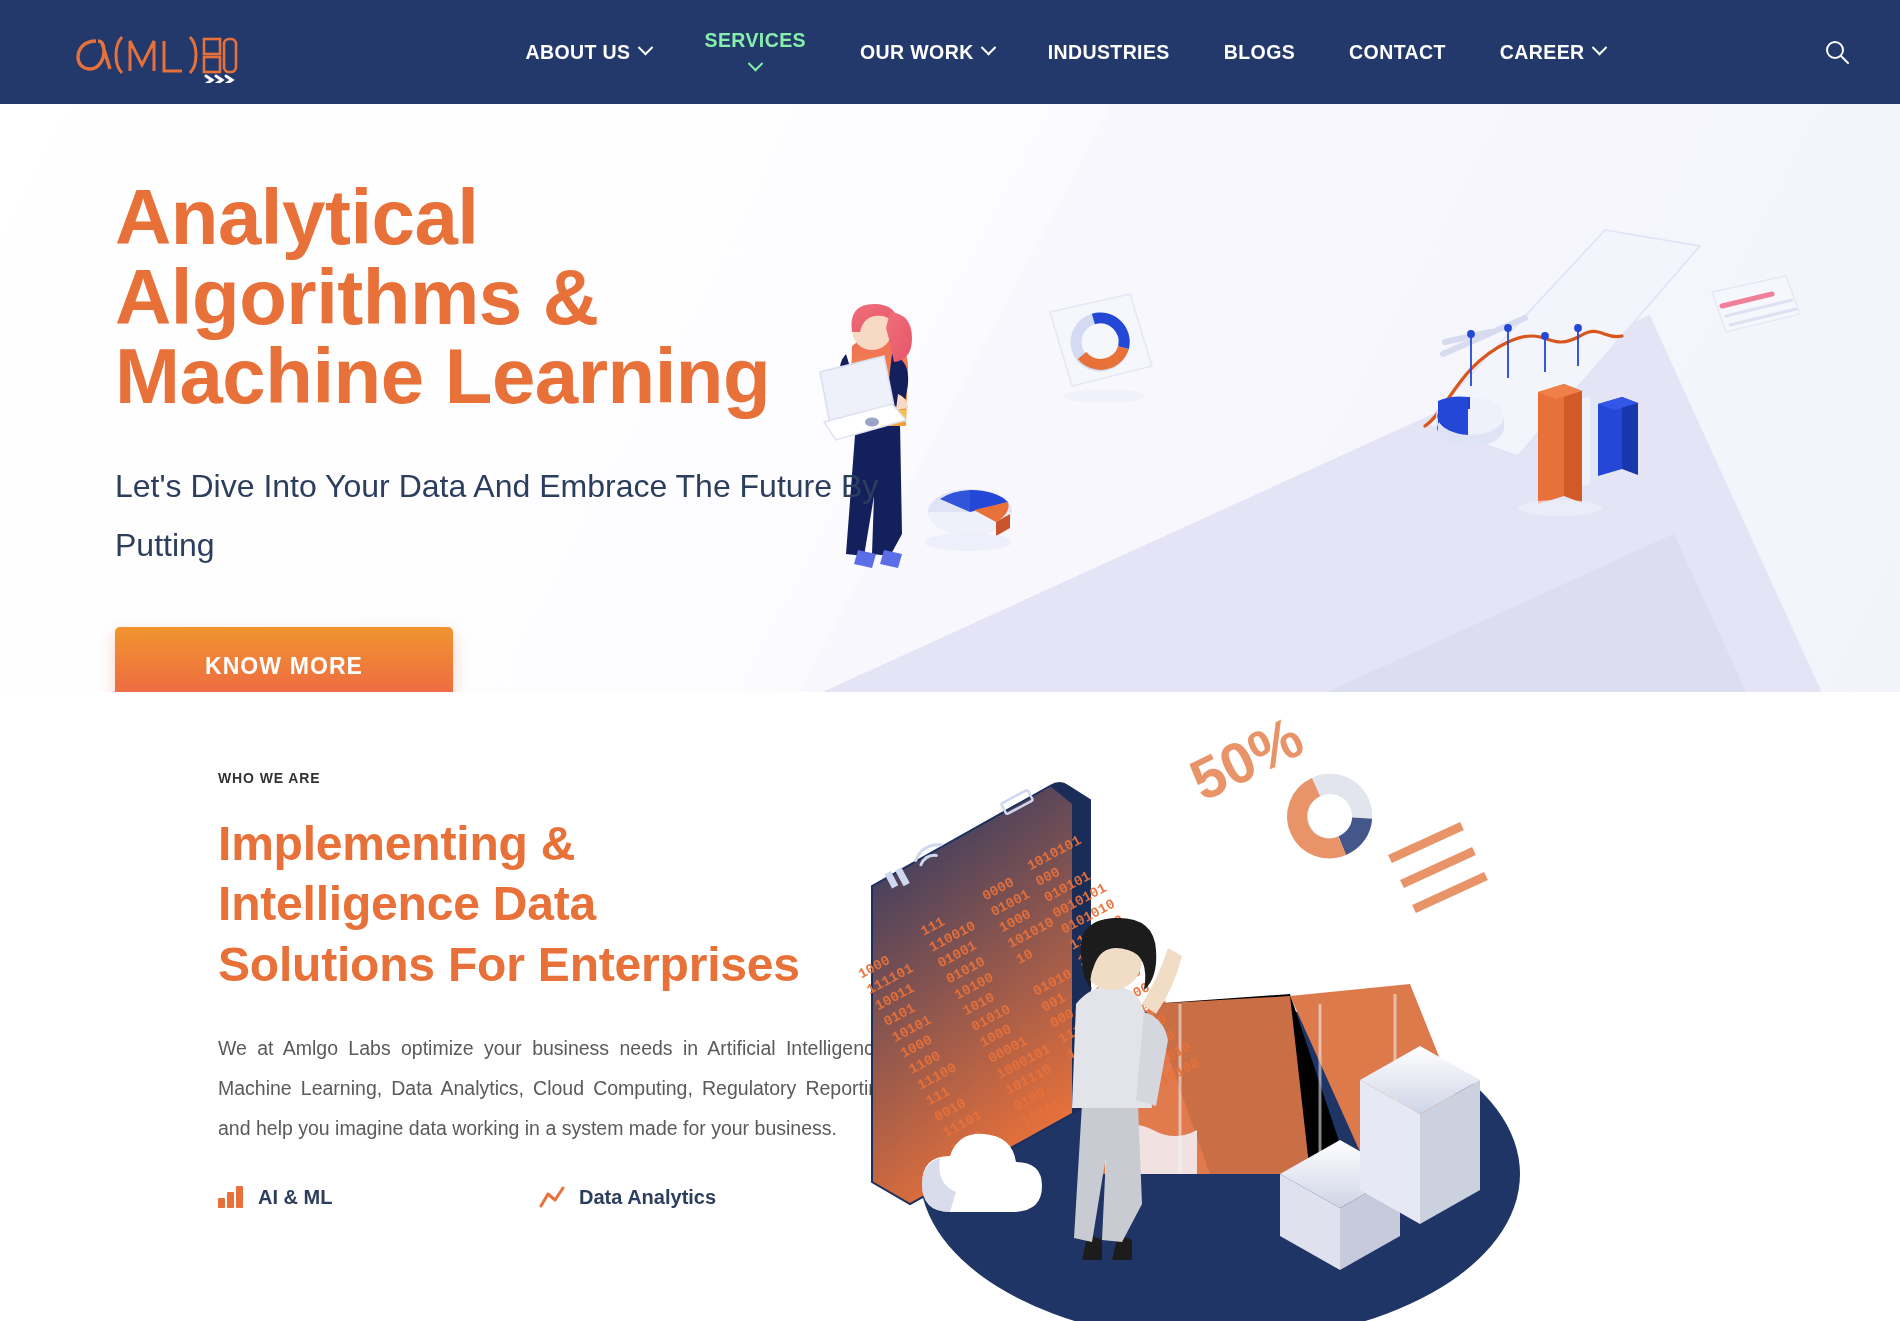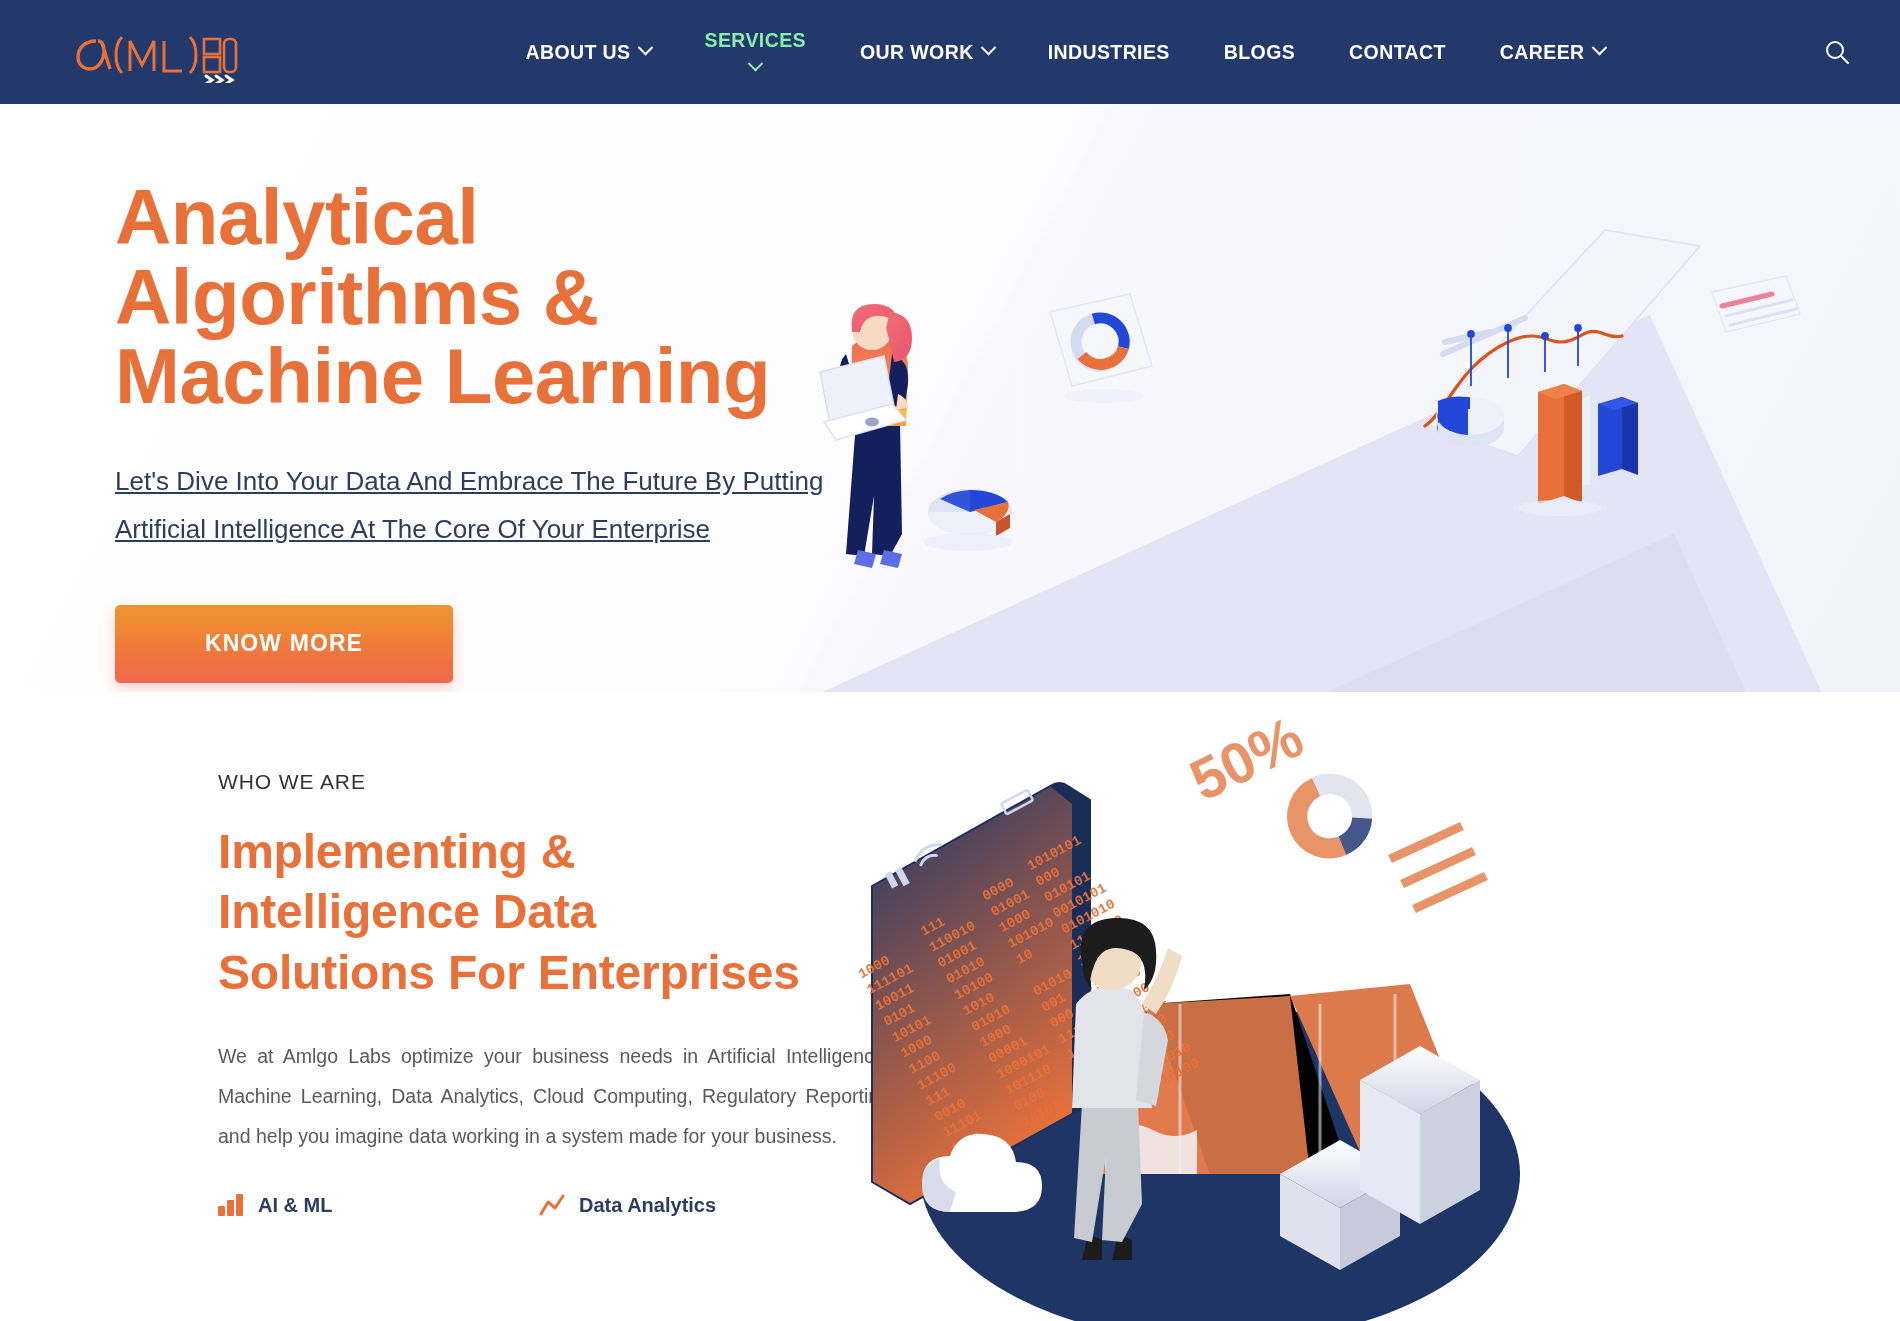--- a/index.html
+++ b/index.html
@@ -120,26 +120,25 @@
   .h-line2 {
     margin-top:14px;
     font-size:78px;
     line-height:1.02;
     font-weight:700;
     color:#e8713a;
     letter-spacing:-.5px;
   }
   .hero-sub {
     margin-top:40px;
-    font-size:26px;
+    font-size:32px;
     line-height:1.85;
     color:#2c3e5d;
     font-weight:400;
     max-width:800px;
-    text-decoration:underline;
   }
   .btn-know {
     margin-top:52px;
     display:inline-flex;
     align-items:center;
     justify-content:center;
     width:338px; height:78px;
     border:none;
     border-radius:5px;
     color:#ffffff;
@@ -157,21 +156,21 @@
 
   
   .who {
     position:relative;
     height:629px;
     background:#ffffff;
     display:flex;
   }
   .who-left { width:900px; padding:78px 0 0 218px; }
   .kicker {
-    font-size:21px; font-weight:400; color:#333333;
+    font-size:14px; font-weight:700; color:#333333;
     letter-spacing:.9px; text-transform:uppercase;
   }
   .who-title {
     margin-top:28px;
     font-size:48px;
     line-height:1.26;
     font-weight:700;
     color:#e8713a;
     max-width:640px;
     letter-spacing:-.2px;
@@ -417,21 +416,20 @@
   </svg>
 
   <div class="hero-inner">
     <div class="h-line2">
       <div>Analytical</div>
       <div>Algorithms &amp;</div>
       <div>Machine Learning</div>
     </div>
     <div class="hero-sub">
       <div>Let's Dive Into Your Data And Embrace The Future By Putting</div>
-      <div>Artificial Intelligence At The Core Of Your Enterprise</div>
     </div>
     <button class="btn-know">KNOW MORE</button>
   </div>
 </section>
 
 <section class="who">
 
   <div class="who-left">
     <div class="kicker">WHO WE ARE</div>
     <h2 class="who-title">

